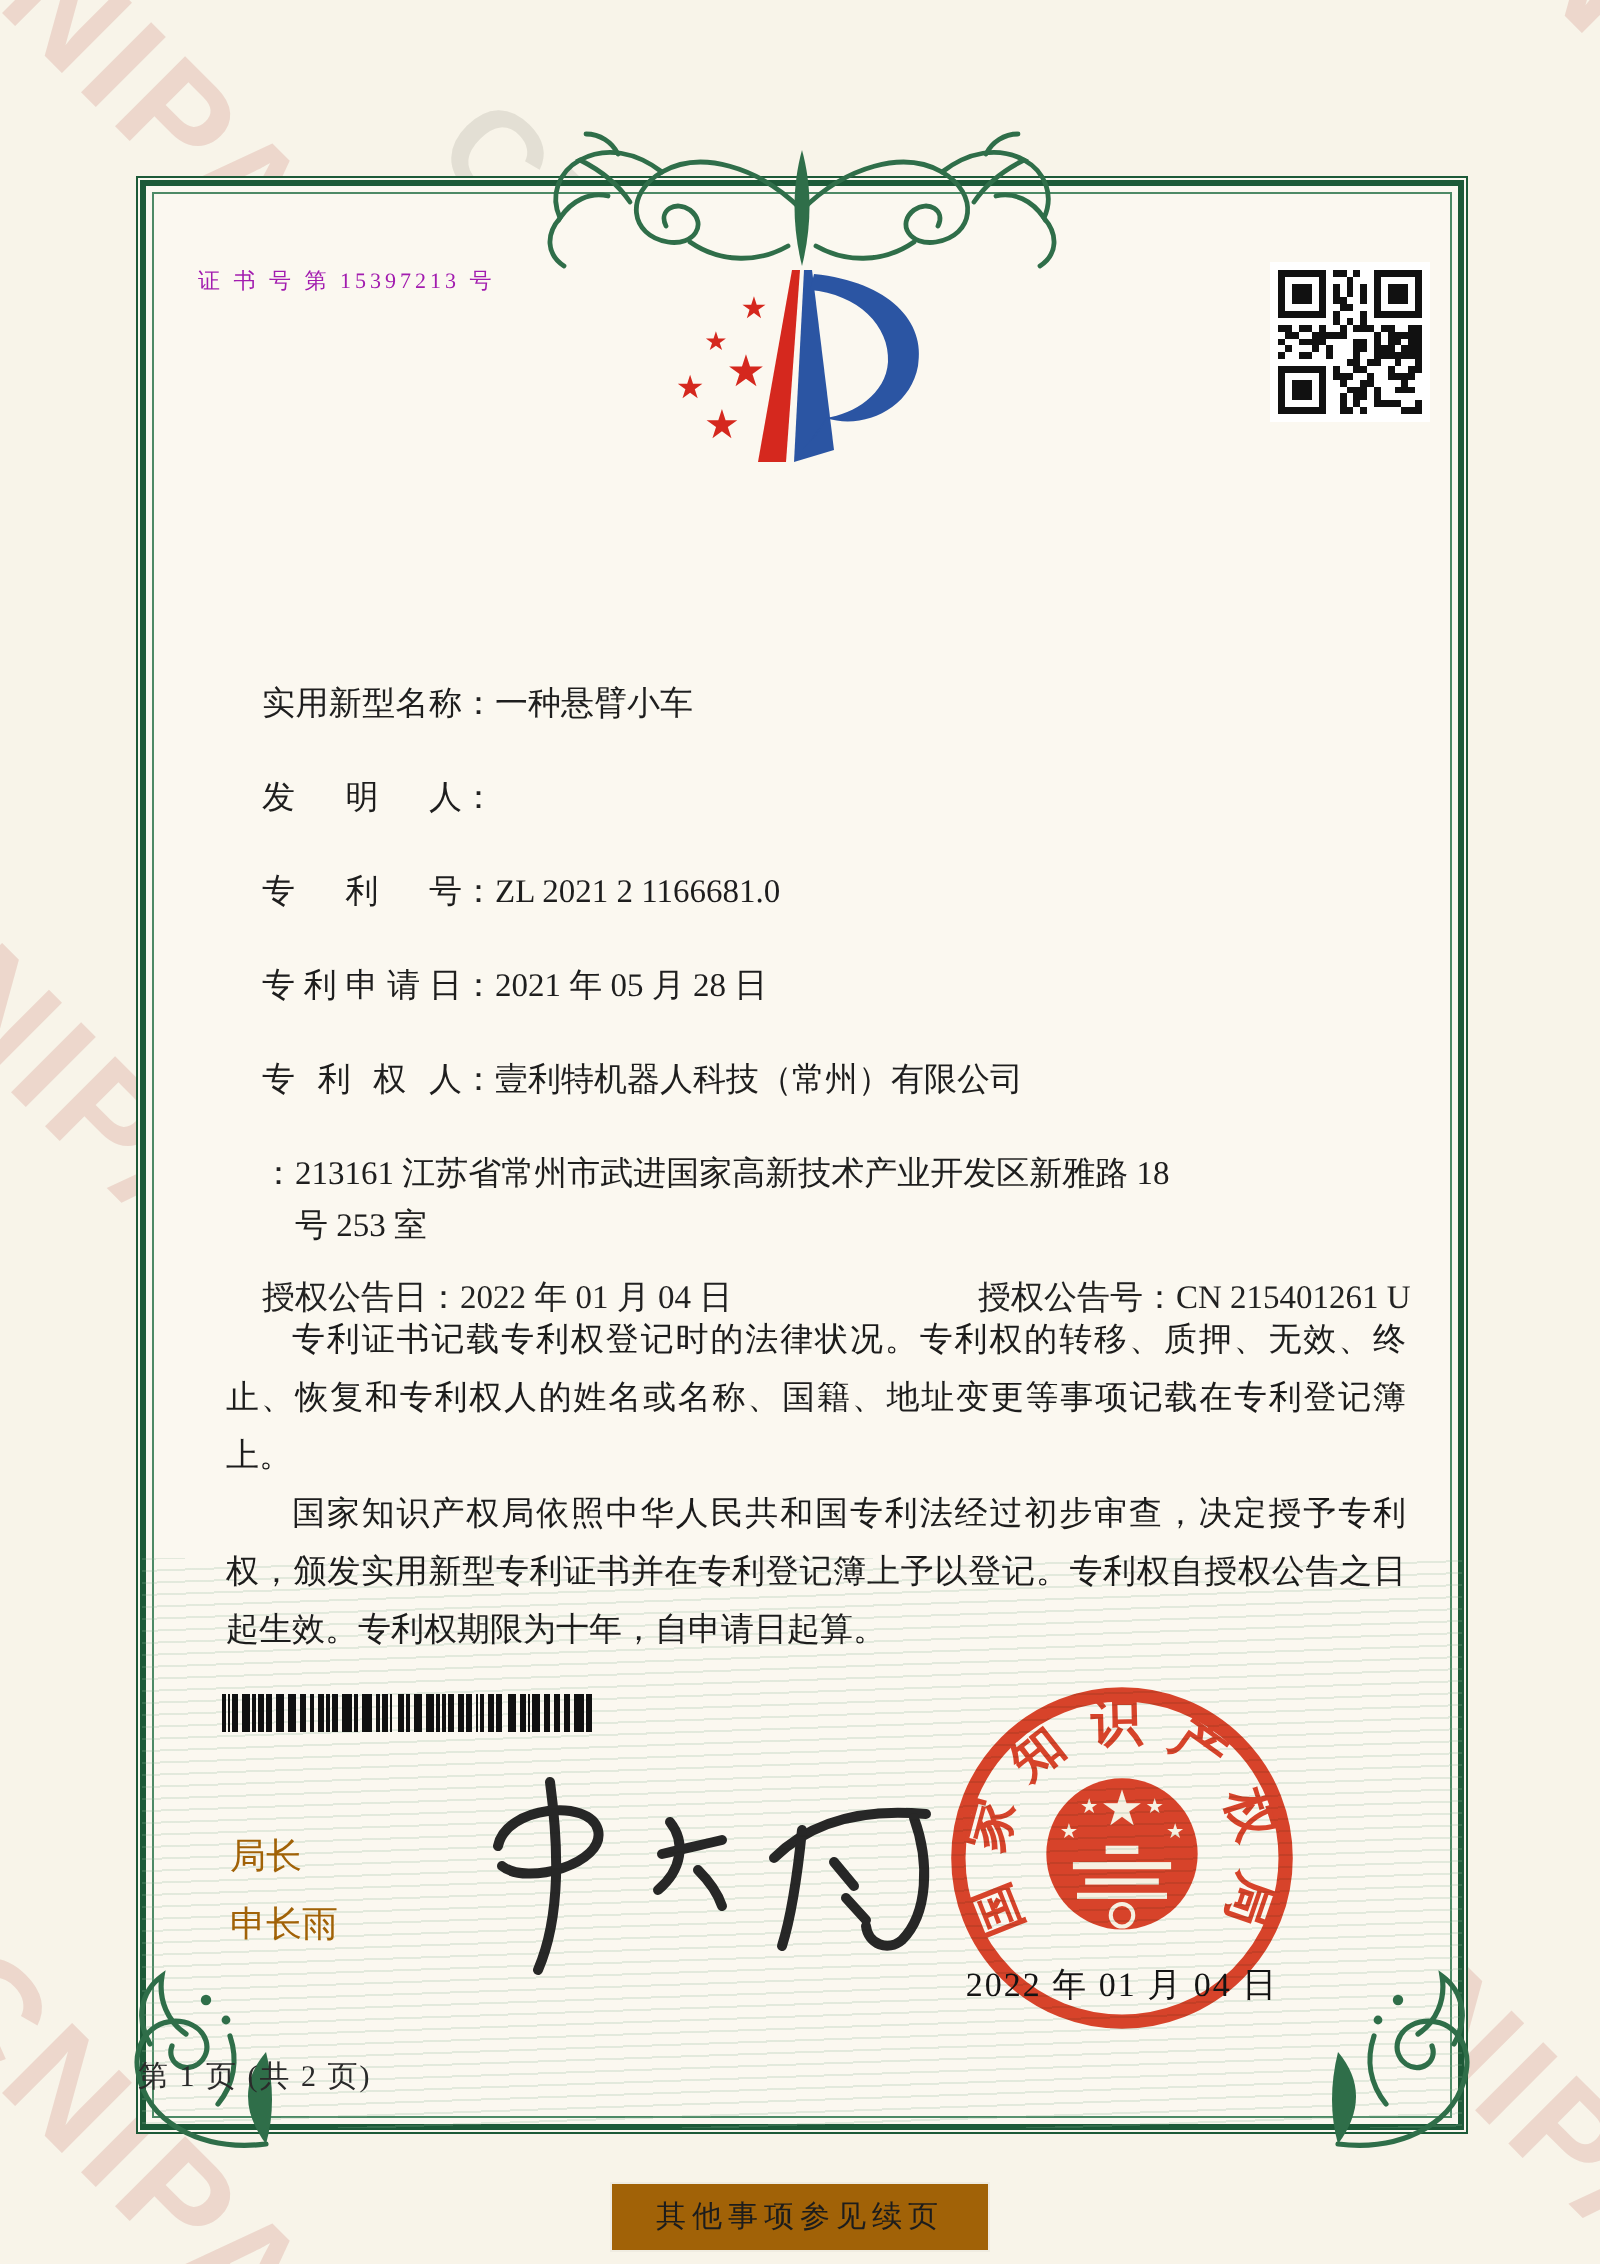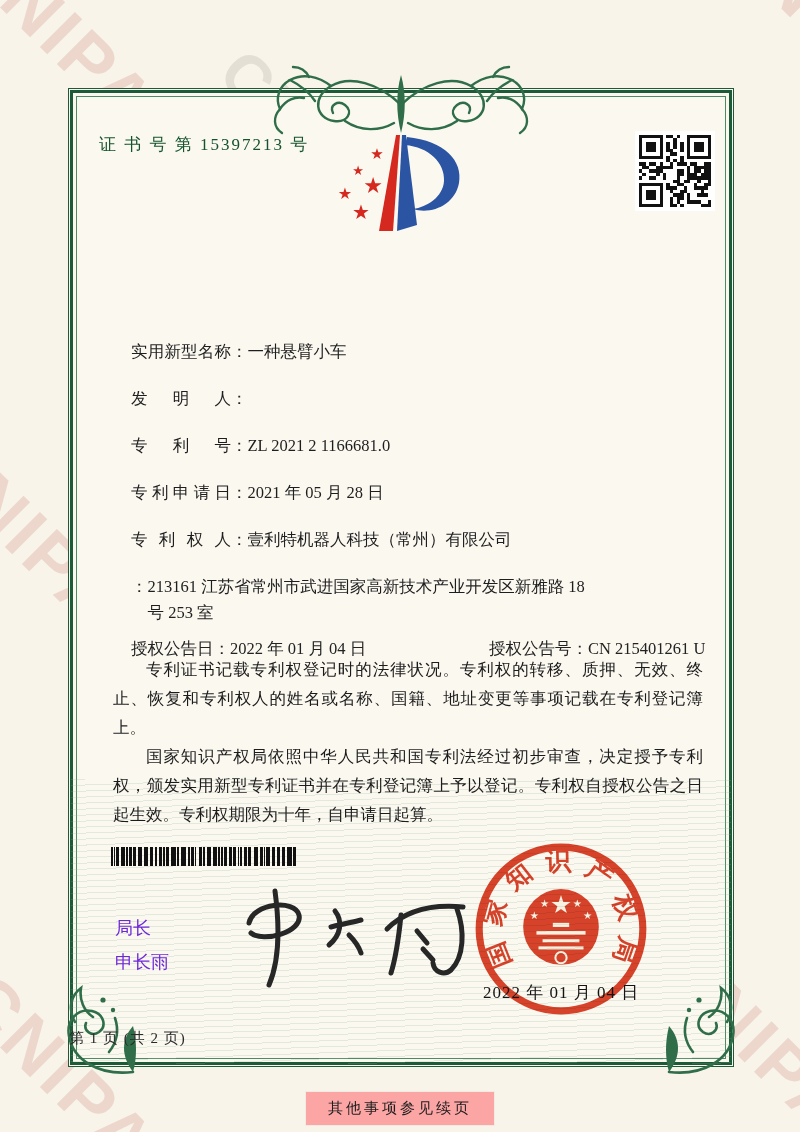--- a/index.html
+++ b/index.html
@@ -23,21 +23,21 @@
     border:1px solid #1d5a38;background:#fbf8f0;
   }
   .frame .b2{position:absolute;inset:1px;border:3px solid #1d5a38;pointer-events:none;}
   .frame .b3{position:absolute;inset:7px;border:1px solid #4d8a66;pointer-events:none;}
   .guilloche{
     position:absolute;left:2px;right:2px;top:690px;bottom:2px;
     background:repeating-linear-gradient(178deg,rgba(140,180,150,0.22) 0 1px,rgba(255,255,255,0) 1px 6px);
     pointer-events:none;
   }
   
-  .certno{position:absolute;left:30px;top:44px;font-size:17px;letter-spacing:2px;color:#14532d;}
+  .certno{position:absolute;left:30px;top:44px;font-size:11px;letter-spacing:2px;color:#a21caf;}
   .qr{position:absolute;left:566px;top:42px;width:80px;height:80px;background:#fff;padding:4px;box-sizing:border-box;}
   .logo{position:absolute;left:252px;top:38px;}
   .title{
     position:absolute;left:0;top:150px;width:100%;text-align:center;
     font-size:39px;font-weight:bold;letter-spacing:7px;color:#101010;
   }
   
   .fields{position:absolute;left:44px;top:250px;width:586px;font-size:16.5px;margin-left:18px;}
   .frow{display:flex;margin-bottom:21px;line-height:26px;}
   .frow .lab{
@@ -51,34 +51,34 @@
   .grantrow{display:flex;line-height:26px;}
   .gpair{display:flex;align-items:flex-end;}
   .gpair.first{width:358px;flex:0 0 358px;}
   
   .paras{position:absolute;left:44px;top:566px;width:590px;font-size:16.5px;line-height:29px;text-align:justify;color:#1c1c1c;}
   .paras p{margin:0;text-indent:2em;}
   
   .barcode{position:absolute;left:42px;top:758px;height:19px;display:flex;align-items:stretch;}
   .barcode div{background:#111;}
   
-  .sigblock{position:absolute;left:46px;top:822px;font-size:18px;line-height:34px;color:#6d28d9;
+  .sigblock{position:absolute;left:46px;top:822px;font-size:18px;line-height:34px;color:#a16207;
     font-family:"Liberation Sans","DejaVu Sans",sans-serif;}
   .sigsvg{position:absolute;left:150px;top:788px;}
   
   .seal{position:absolute;left:402px;top:750px;mix-blend-mode:multiply;opacity:0.93;}
   .sealdate{
     position:absolute;left:402px;top:892px;width:180px;text-align:center;
     font-size:17px;color:#141414;letter-spacing:1px;z-index:5;
   }
   
   .pagenum{position:absolute;left:0;top:940px;width:100%;text-align:left;font-size:15px;color:#2a2a2a;letter-spacing:1px;}
   .footnote{
     position:absolute;left:50%;transform:translateX(-50%);top:1092px;
-    background:#fca5a5;padding:7px 22px;font-size:15px;letter-spacing:3px;color:#1c1c1c;
+    background:#a16207;padding:7px 22px;font-size:15px;letter-spacing:3px;color:#1c1c1c;
     box-shadow:0 0 0 1px rgba(0,0,0,0.03);
     font-family:Liberation Serif, serif;
   }
   
   .orn-top{position:absolute;left:50%;transform:translateX(-50%);top:-26px;}
   .orn-bl{position:absolute;left:-14px;bottom:-12px;}
   .orn-br{position:absolute;right:-14px;bottom:-12px;transform:scaleX(-1);}
   svg{display:block;}
 </style>
 </head>

